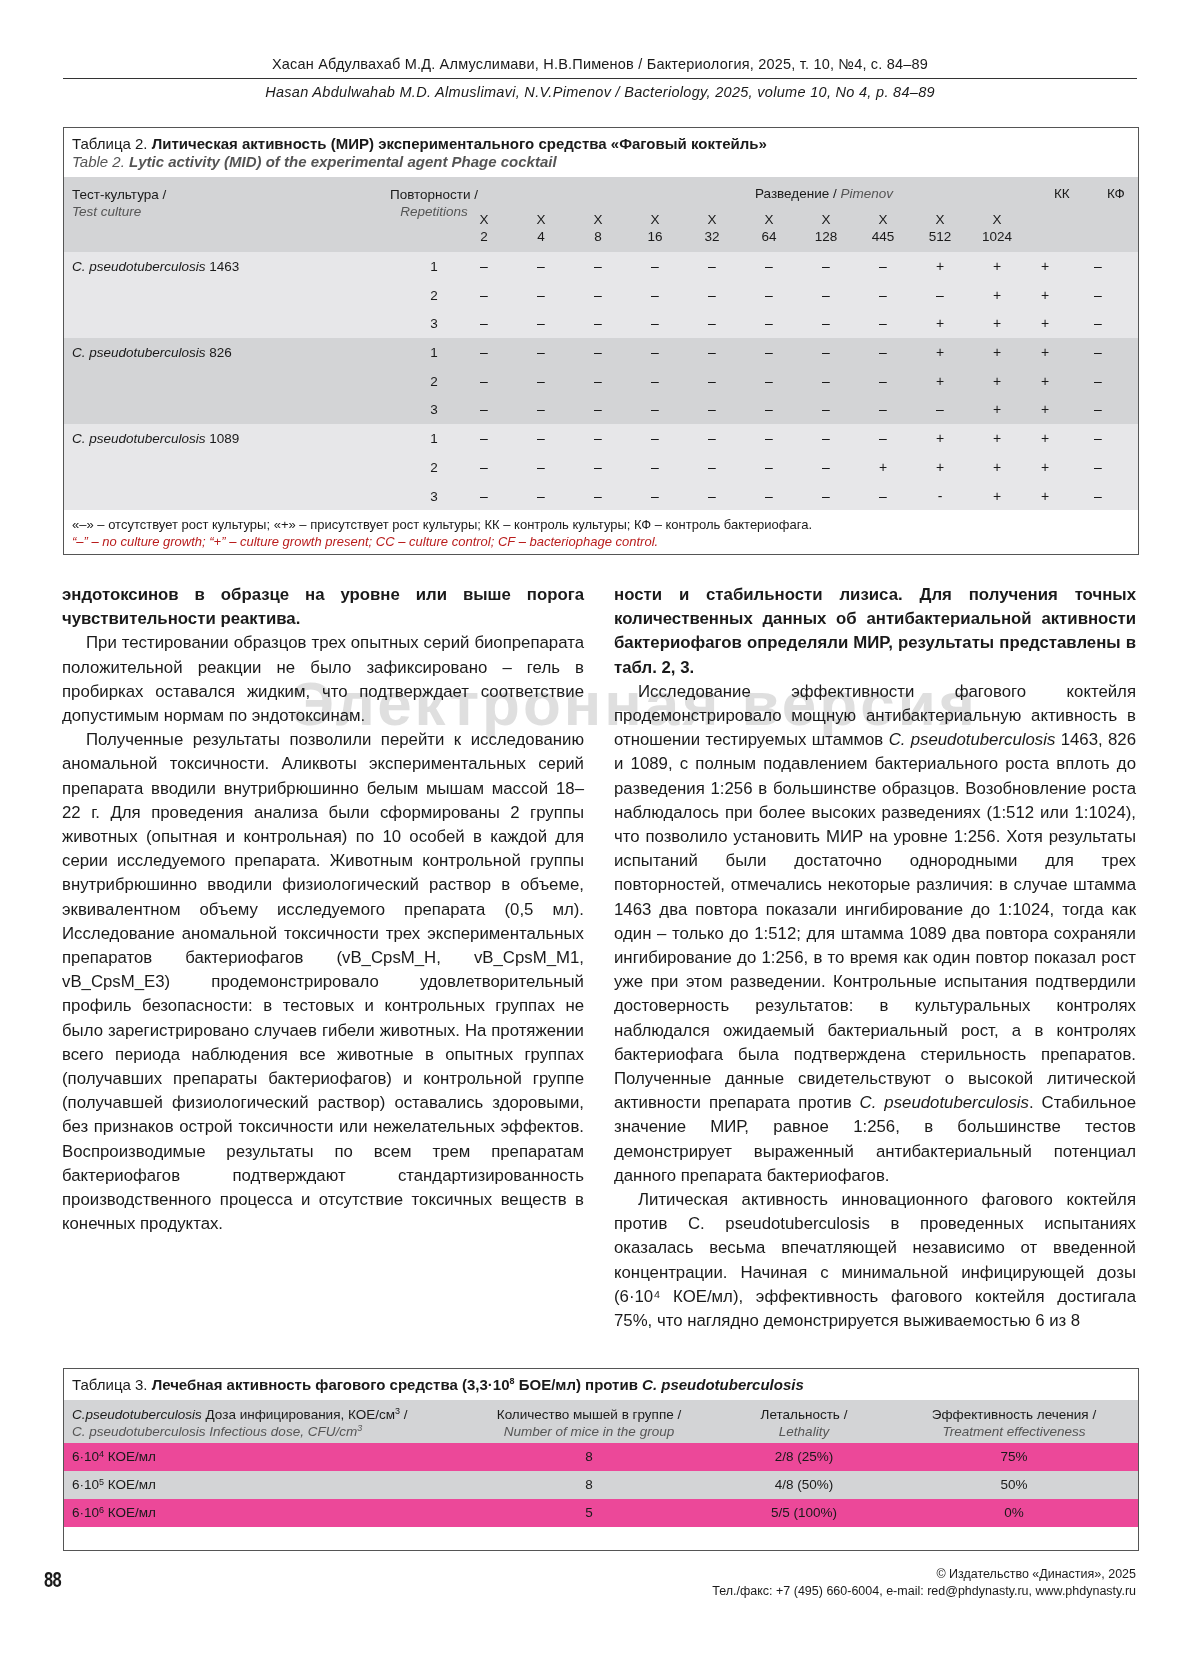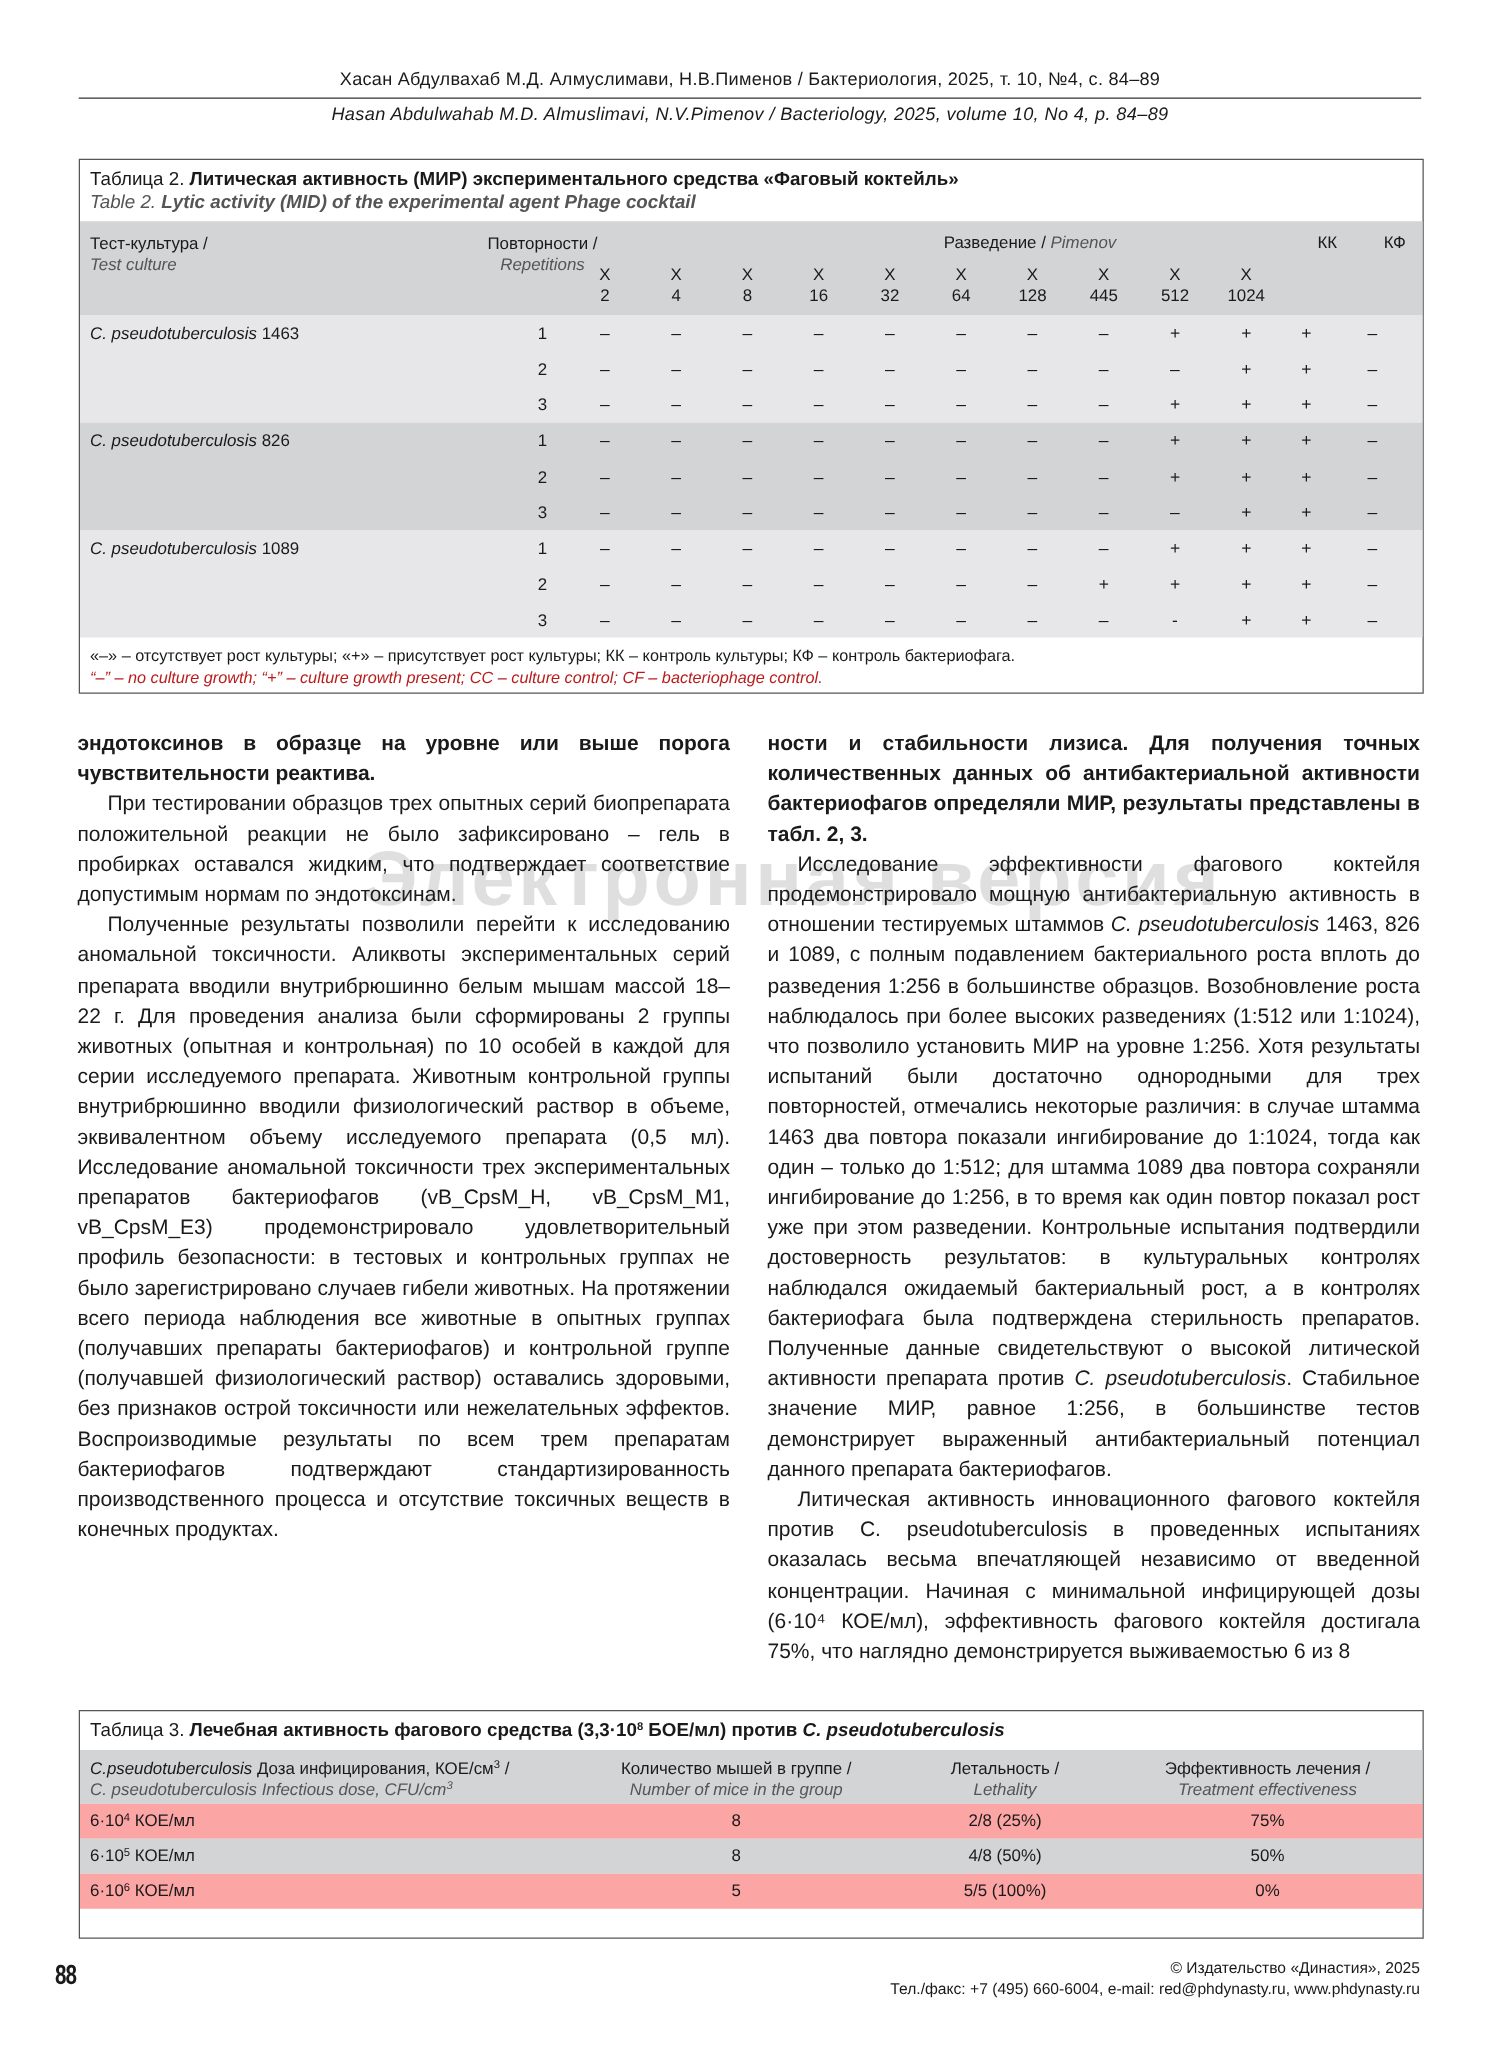--- a/index.html
+++ b/index.html
@@ -47,21 +47,21 @@
   .col i { font-style: italic; }
 
   .watermark { position: absolute; left: 290px; top: 668px; font-size: 62px; font-weight: bold; color: rgba(140,140,140,0.28);
                letter-spacing: 3px; white-space: nowrap; pointer-events: none; }
 
   
   #table3 { top: 1368px; height: 181px; }
   .t3-header { background: #d3d4d6; position: relative; height: 43px; font-size: 13.5px; }
   .t3-header .hc { position: absolute; top: 6px; line-height: 17px; }
   .t3-row { position: relative; height: 28px; font-size: 13.5px; }
-  .t3-row.r-light { background: #fca5a5; }
+  .t3-row.r-light { background: #ec4899; }
   .t3-row.r-dark { background: #d3d4d6; }
   .t3-row .c { position: absolute; top: 6px; }
   sup { font-size: 9px; vertical-align: top; line-height: 10px; }
 
   .footer-pagenum { position: absolute; left: 44px; top: 1567px; font-size: 22px; font-weight: bold; letter-spacing: -1px; transform: scaleX(0.75); transform-origin: left; }
   .footer-right { position: absolute; right: 64px; top: 1566px; text-align: right; font-size: 12.5px; line-height: 17px; }
 </style>
 </head>
 <body>
 

